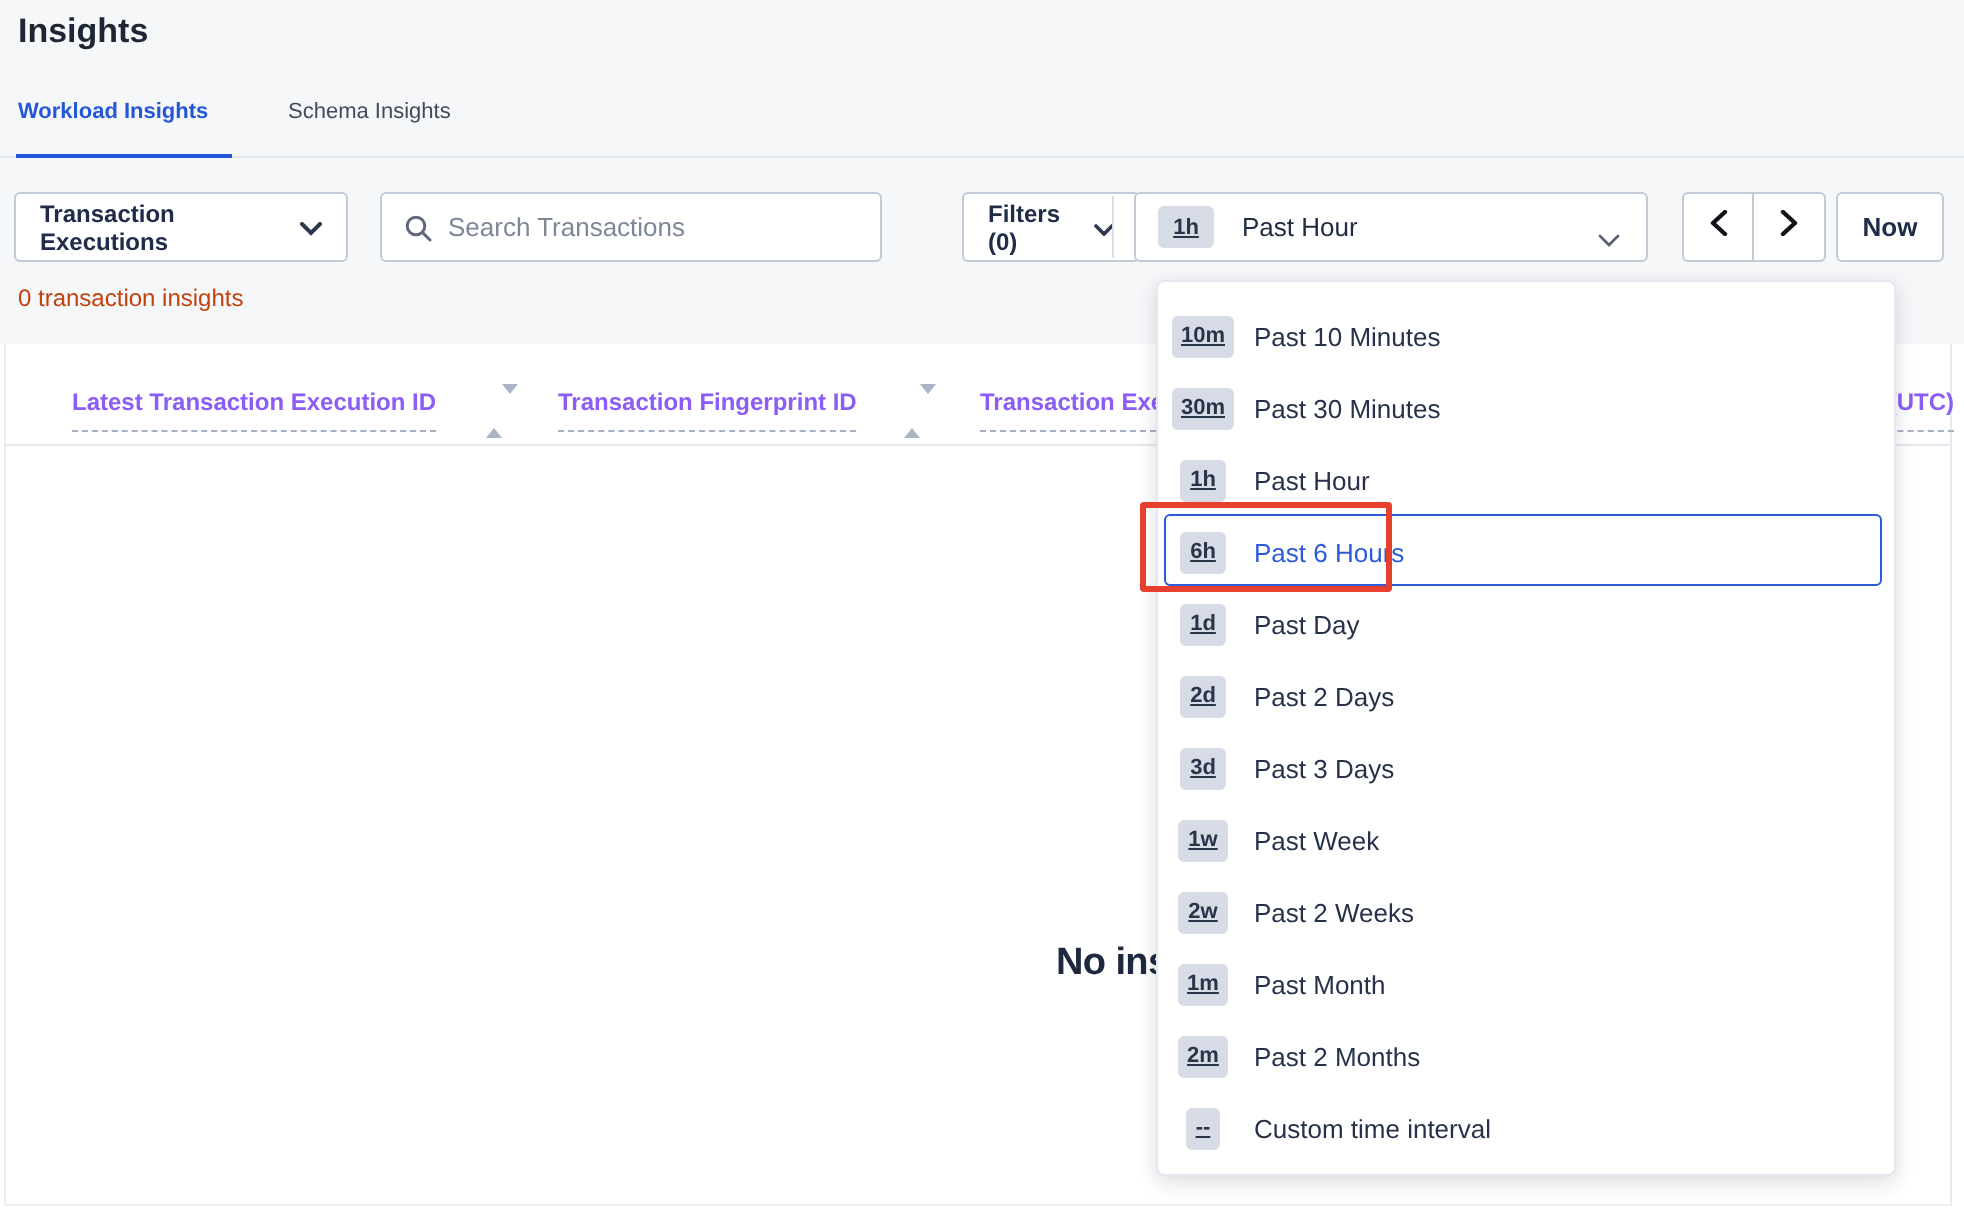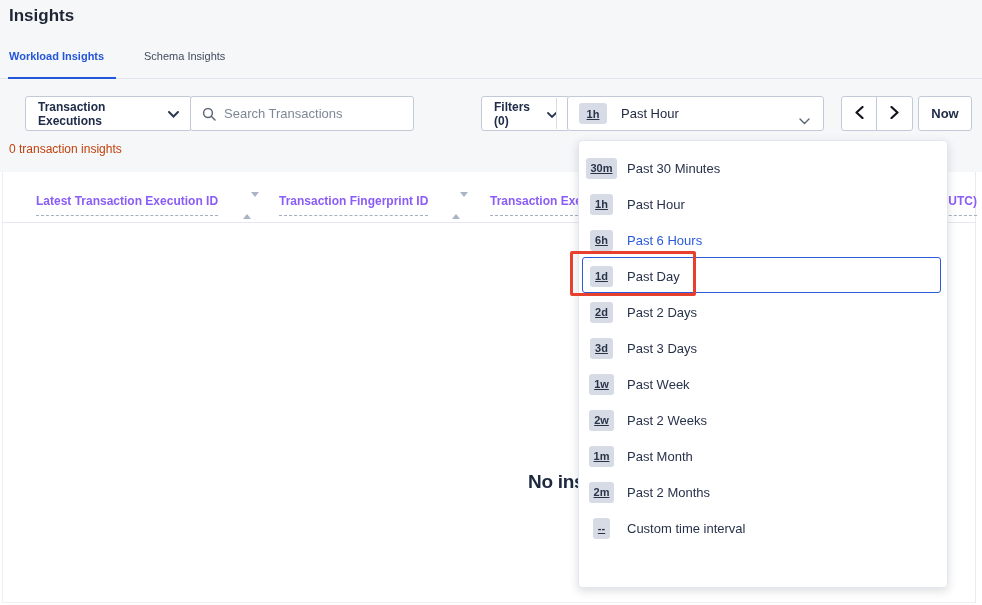--- a/index.html
+++ b/index.html
@@ -16,23 +16,23 @@
   .tab.active { left:9px; font-weight:700; color:#2356d8; }
   .tab.inactive { left:144px; color:#414a5c; }
   .tab-underline { position:absolute; left:8px; top:77px; width:108px; height:2px; background:#2356d8; }
   
   .btn {
     position:absolute; top:96px; height:35px; background:#fff; border:1px solid #c3cad7;
     border-radius:3px; display:flex; align-items:center; gap:8px; padding:0 12px;
     font-size:12px; font-weight:700; color:#202c49; cursor:pointer;
   }
   .btn svg { flex:0 0 auto; }
-  .btn-type { left:25px; width:167px; justify-content:space-between; }
+  .btn-type { left:7px; width:167px; justify-content:space-between; }
   .btn-filters { left:455px; width:89px; justify-content:center;margin-left:26px; }
-  .search-box { position:absolute; left:190px; top:96px; width:224px; height:35px;
+  .search-box { position:absolute; left:190px; top:96px; width:251px; height:35px;
     background:#fff; border:1px solid #c3cad7; border-radius:3px; }
   .search-box svg { position:absolute; left:11px; top:10px; }
   .search-box input { position:absolute; left:33px; top:1px; width:210px; height:31px; border:0;
     outline:none; font-size:13px; font-family:"Liberation Sans",sans-serif; color:#2a3449; background:transparent; }
   .search-box input::placeholder { color:#7e8797; }
   .toolbar-sep { position:absolute; left:556px; top:98px; width:1px; height:31px; background:#d9dde3; }
   .time-picker { position:absolute; left:567px; top:96px; width:257px; height:35px; background:#fff;
     border:1px solid #c3cad7; border-radius:3px; display:flex; align-items:center; cursor:pointer; }
   .time-picker .tbadge { margin-left:11px; }
   .time-picker .tlabel { margin-left:14px; font-size:13px; color:#212c42; }
@@ -158,20 +158,26 @@
     <div class="th th4"><span class="th-label">Start Time (UTC)</span></div>
   </div>
 <div class="header-rule"></div>
 
 <div class="empty-message">No insight events for the time period returned.</div>
 
 <div class="time-menu">
   <div id="menu-items">
       <div class="menu-item">
         <span class="slot">
+          <span class="tbadge">10m</span>
+        </span>
+        <span class="mlabel">Past 10 Minutes</span>
+      </div>
+      <div class="menu-item">
+        <span class="slot">
           <span class="tbadge">30m</span>
         </span>
         <span class="mlabel">Past 30 Minutes</span>
       </div>
       <div class="menu-item">
         <span class="slot">
           <span class="tbadge">1h</span>
         </span>
         <span class="mlabel">Past Hour</span>
       </div>

